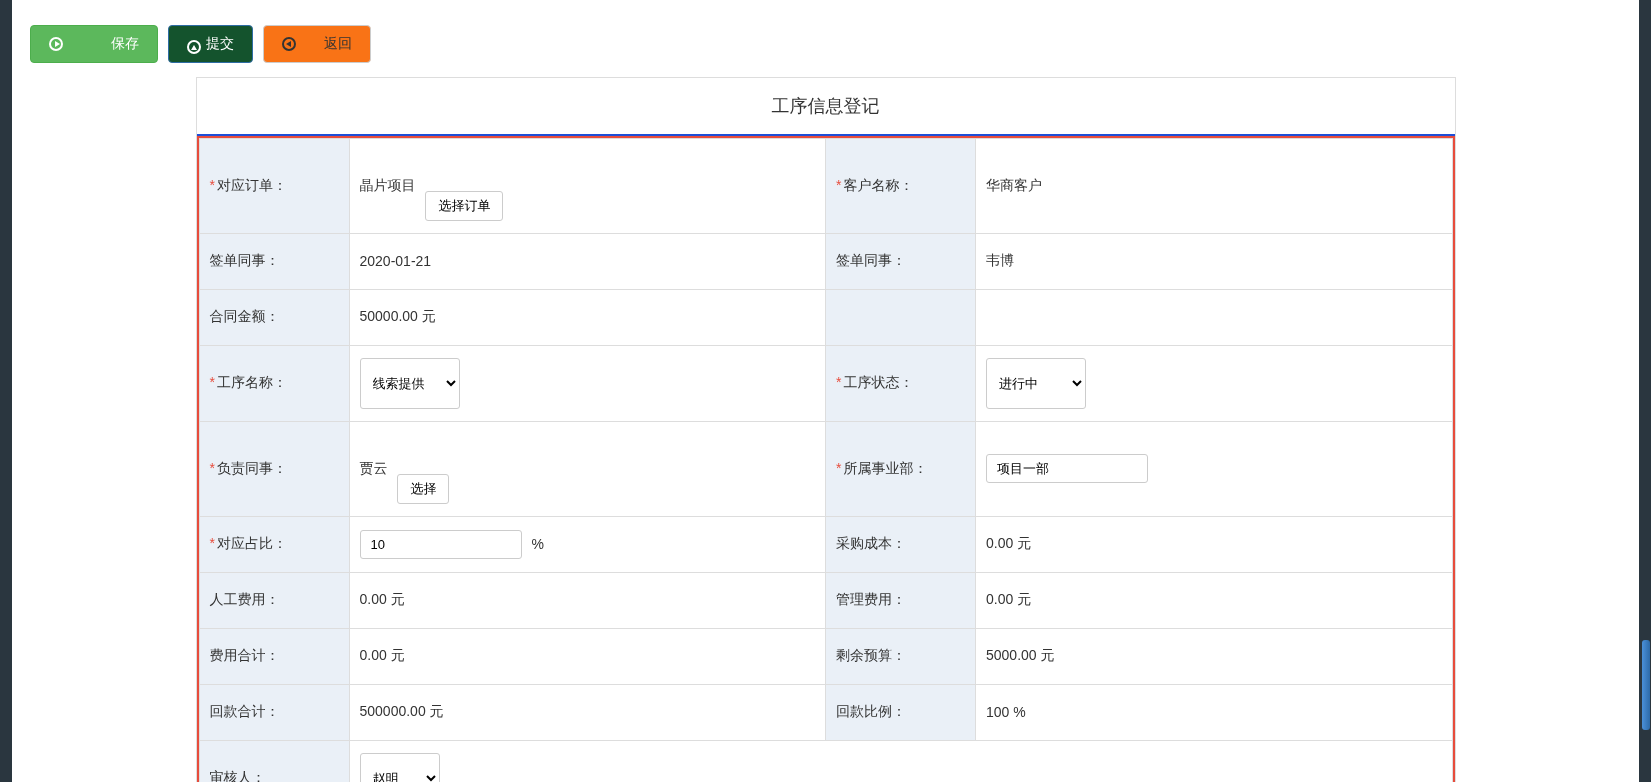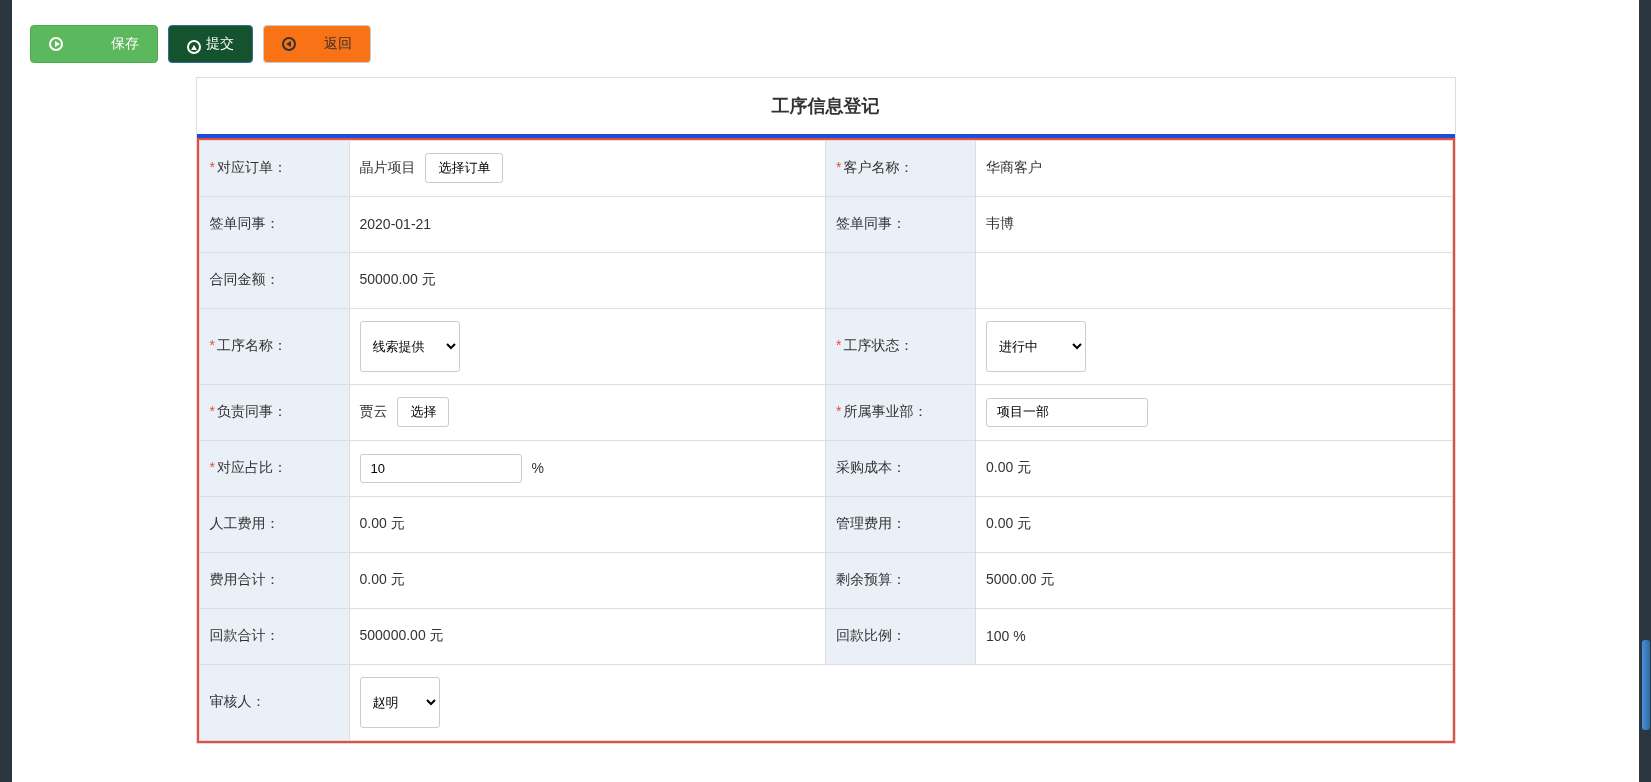--- a/index.html
+++ b/index.html
@@ -86,24 +86,24 @@
       display: flex;
       justify-content: center;
       padding: 0 20px 20px 20px;
     }
     .form-panel {
       width: 1260px;
       border: 1px solid #ddd;
     }
     .panel-title {
       text-align: center;
-      font-weight: bold;
+      font-weight: normal;
       font-size: 18px;
       padding: 16px 0;
-      border-bottom: 4px solid #1d4ed8;
+      border-bottom: 2px solid #1d4ed8;
     }
     .form-table-wrapper {
       border: 2px solid #e74c3c;
       border-top: 2px solid #e74c3c;
     }
     .form-table {
       width: 100%;
       border-collapse: collapse;
       table-layout: fixed;
     }
@@ -128,20 +128,21 @@
     .inline-btn {
       display: inline-block;
       padding: 5px 12px;
       border: 1px solid #ccc;
       border-radius: 3px;
       background: #fff;
       font-size: 13px;
       cursor: pointer;
       margin-left: 6px;
       vertical-align: middle;
+      margin-top: 40px;
     }
     .text-value { display: inline-block; vertical-align: middle; }
     select.form-select {
       padding: 16px 8px;
       border: 1px solid #ccc;
       border-radius: 3px;
       font-size: 13px;
       background: #fff;
       min-width: 100px;
       cursor: pointer;

